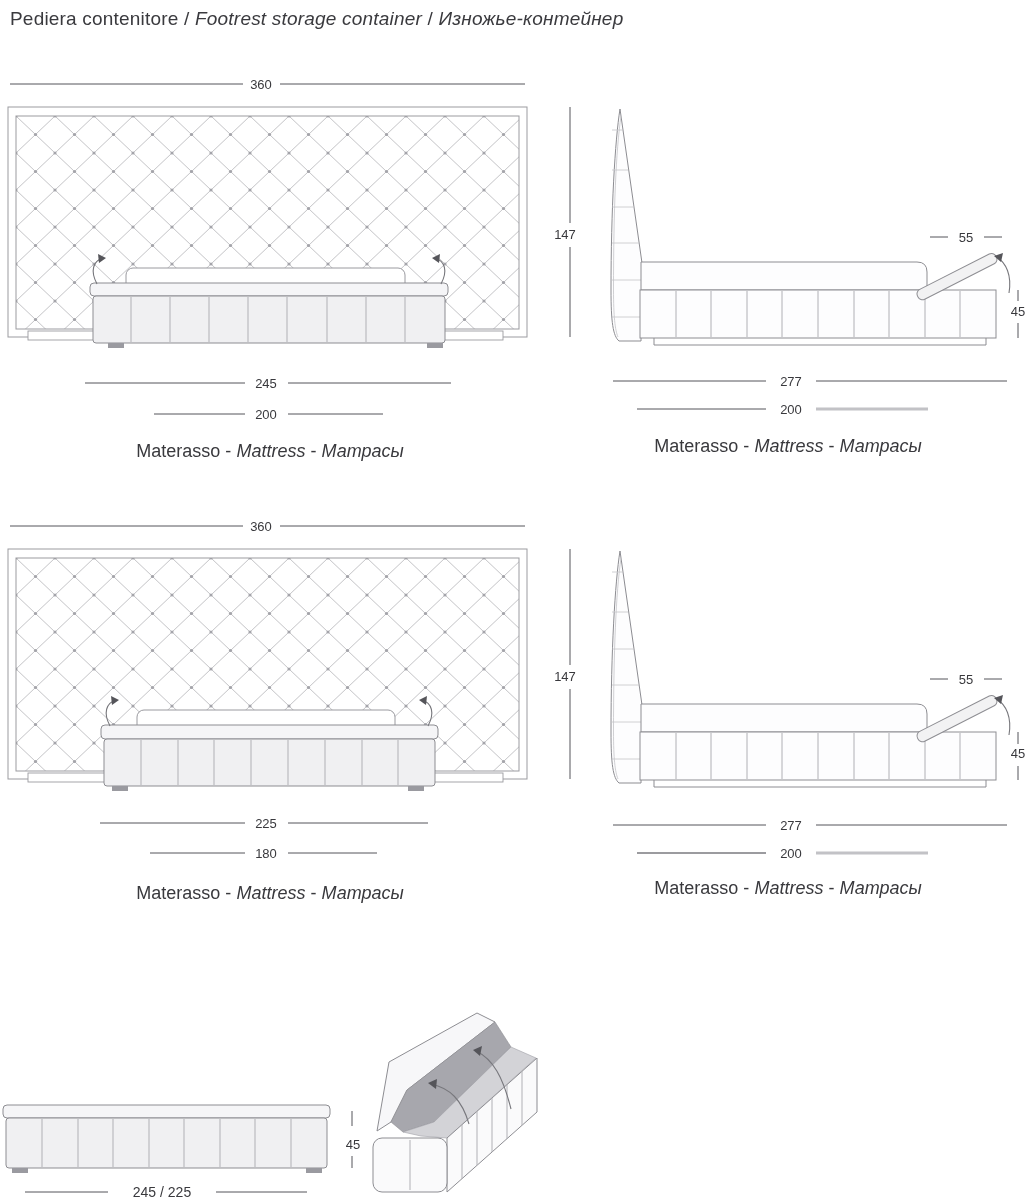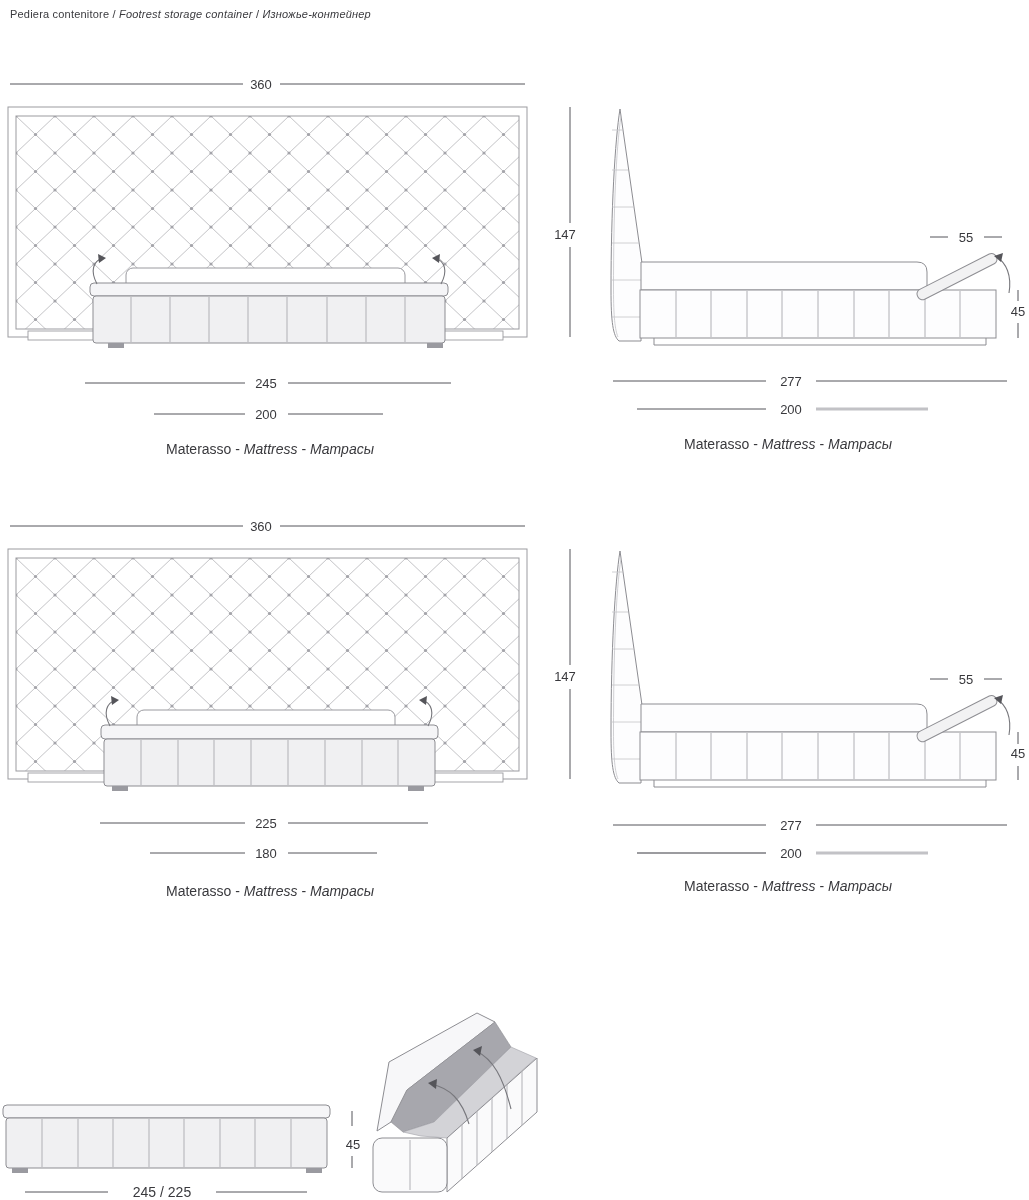--- a/index.html
+++ b/index.html
@@ -1,20 +1,20 @@
 <!DOCTYPE html>
 <html><head>
 <meta charset="utf-8">
 <style>
   html,body{margin:0;padding:0;background:#ffffff;}
   .canvas{position:relative;width:1029px;height:1200px;background:#ffffff;overflow:hidden;
           font-family:"Liberation Sans",sans-serif;}
-  .sec-title{position:absolute;left:10px;font-size:11px;color:#3a3a3e;letter-spacing:.2px;white-space:nowrap;}
+  .sec-title{position:absolute;left:10px;font-size:19px;color:#3a3a3e;letter-spacing:.2px;white-space:nowrap;}
   .sec-title .it-part{font-style:italic;}
-  .mlabel{position:absolute;transform:translateX(-50%);font-size:14px;color:#39393d;white-space:nowrap;}
+  .mlabel{position:absolute;transform:translateX(-50%);font-size:18px;color:#39393d;white-space:nowrap;}
   .mlabel .it-part{font-style:italic;}
   svg{position:absolute;left:0;top:0;}
   svg text{font-family:"Liberation Sans",sans-serif;font-size:13px;fill:#39393d;text-anchor:middle;}
   svg text.big{font-size:14px;}
   .ln{stroke:#8d8d92;stroke-width:1;fill:none;}
   .fw{fill:#fdfdfe;stroke:#8d8d92;stroke-width:1;}
   .fg{fill:#f0f0f2;stroke:#8d8d92;stroke-width:1;}
   .fl{fill:#f5f5f7;stroke:#8d8d92;stroke-width:1;}
   .dim{stroke:#55555a;stroke-width:1;fill:none;}
   .dimthick{stroke:#c2c2c6;stroke-width:3;fill:none;}

